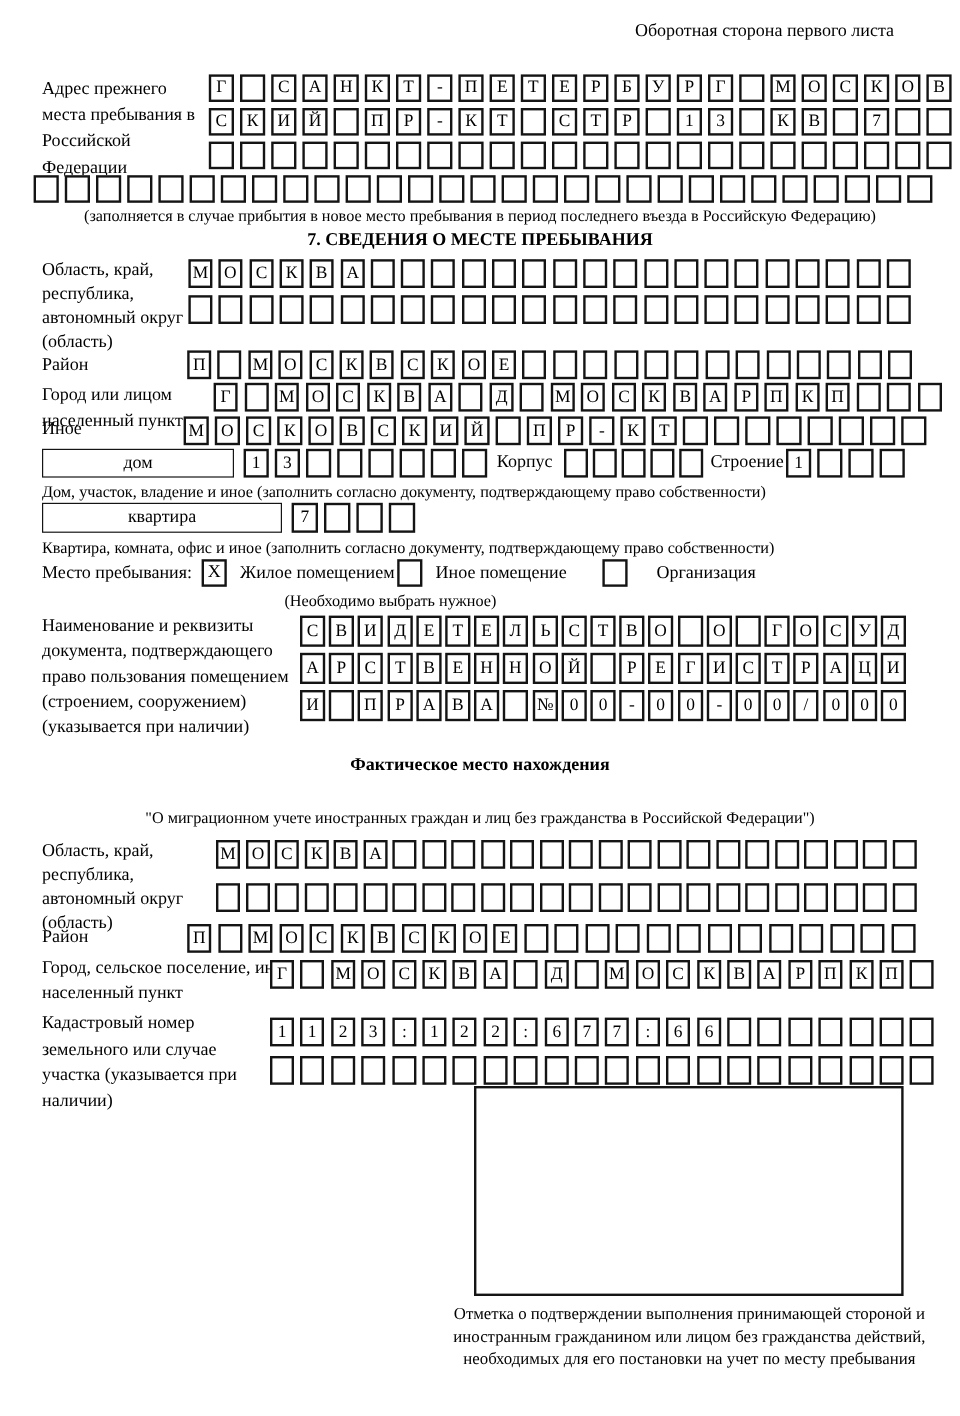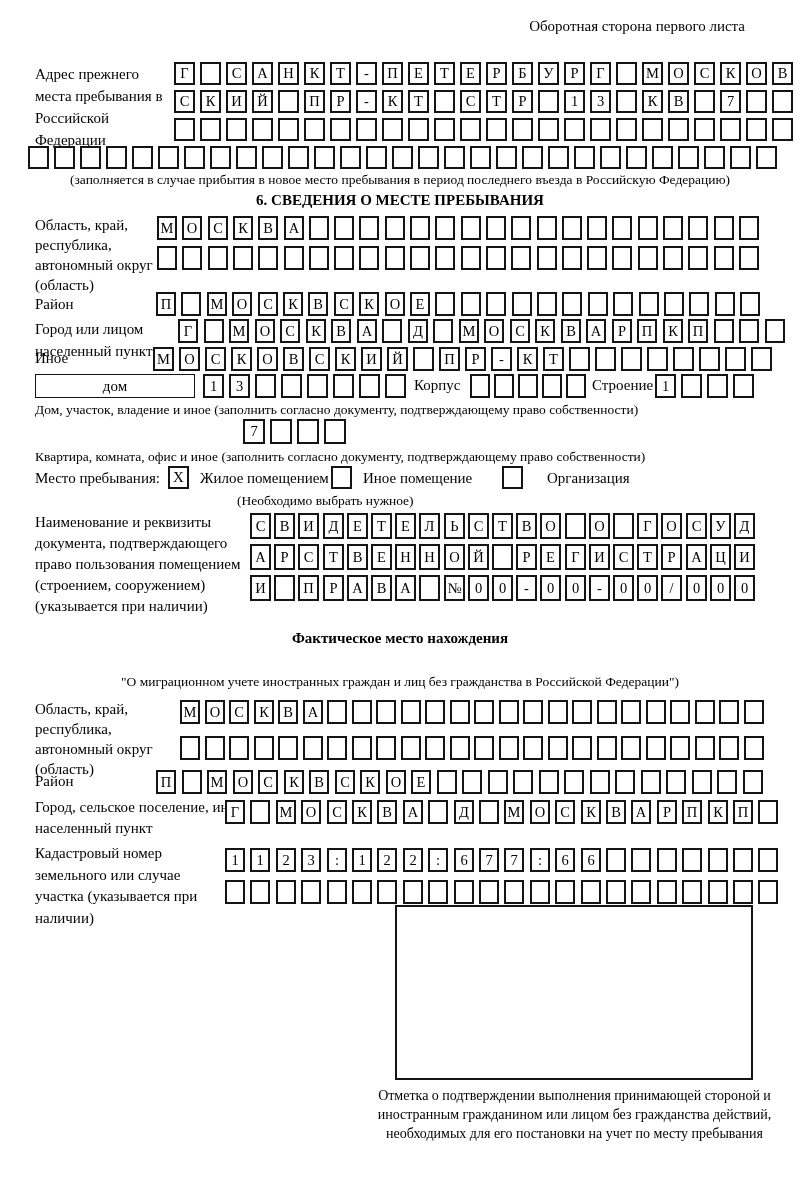--- a/index.html
+++ b/index.html
@@ -35,34 +35,37 @@
 </head>
 <body>
 
 <div id="page">
 
   <div class="t" style="top:18px; right:55px;">Оборотная сторона первого листа</div>
 
   <div class="t" style="left:35px; top:63px; width:132px; line-height:22px;">Адрес прежнего места пребывания в Российской Федерации</div>
   <div class="t center small" style="top:172px;">(заполняется в случае прибытия в новое место пребывания в период последнего въезда в Российскую Федерацию)</div>
 
-  <div class="t center bold" style="top:192px;">6. СВЕДЕНИЯ О МЕСТЕ ПРЕБЫВАНИЯ</div>
+  <div class="t center bold" style="top:192px;">7. СВЕДЕНИЯ О МЕСТЕ ПРЕБЫВАНИЯ</div>
 
   <div class="t" style="left:35px; top:215px; width:118px; line-height:20px;">Область, край, республика, автономный округ (область)</div>
   <div class="t" style="left:35px; top:296px;">Район</div>
   <div class="t" style="left:35px; top:318px; width:140px; line-height:22px;">Город или лицом населенный пункт</div>
   <div class="t" style="left:35px; top:350px;">Иное</div>
 
   <div class="labelbox" style="left:35px; top:374px; width:160px; height:24px;">
     <span>дом</span>
   </div>
   <div class="t" style="left:414px; top:377px;">Корпус</div>
   <div class="t" style="left:592px; top:377px;">Строение</div>
   <div class="t small" style="left:35px; top:402px;">Дом, участок, владение и иное (заполнить согласно документу, подтверждающему право собственности)</div>
 
+  <div class="labelbox" style="left:35px; top:419px; width:200px; height:25px;">
+    <span>квартира</span>
+  </div>
   <div class="t small" style="left:35px; top:449px;">Квартира, комната, офис и иное (заполнить согласно документу, подтверждающему право собственности)</div>
 
   <div class="t" style="left:35px; top:470px;">Место пребывания:</div>
   <div class="checkbox" style="left:168px; top:466px;">
     <span>X</span>
   </div>
   <div class="t" style="left:200px; top:470px;">Жилое помещением</div>
   <div class="checkbox" style="left:331px; top:466px;"></div>
   <div class="t" style="left:363px; top:470px;">Иное помещение</div>
   <div class="checkbox" style="left:502px; top:466px;"></div>

